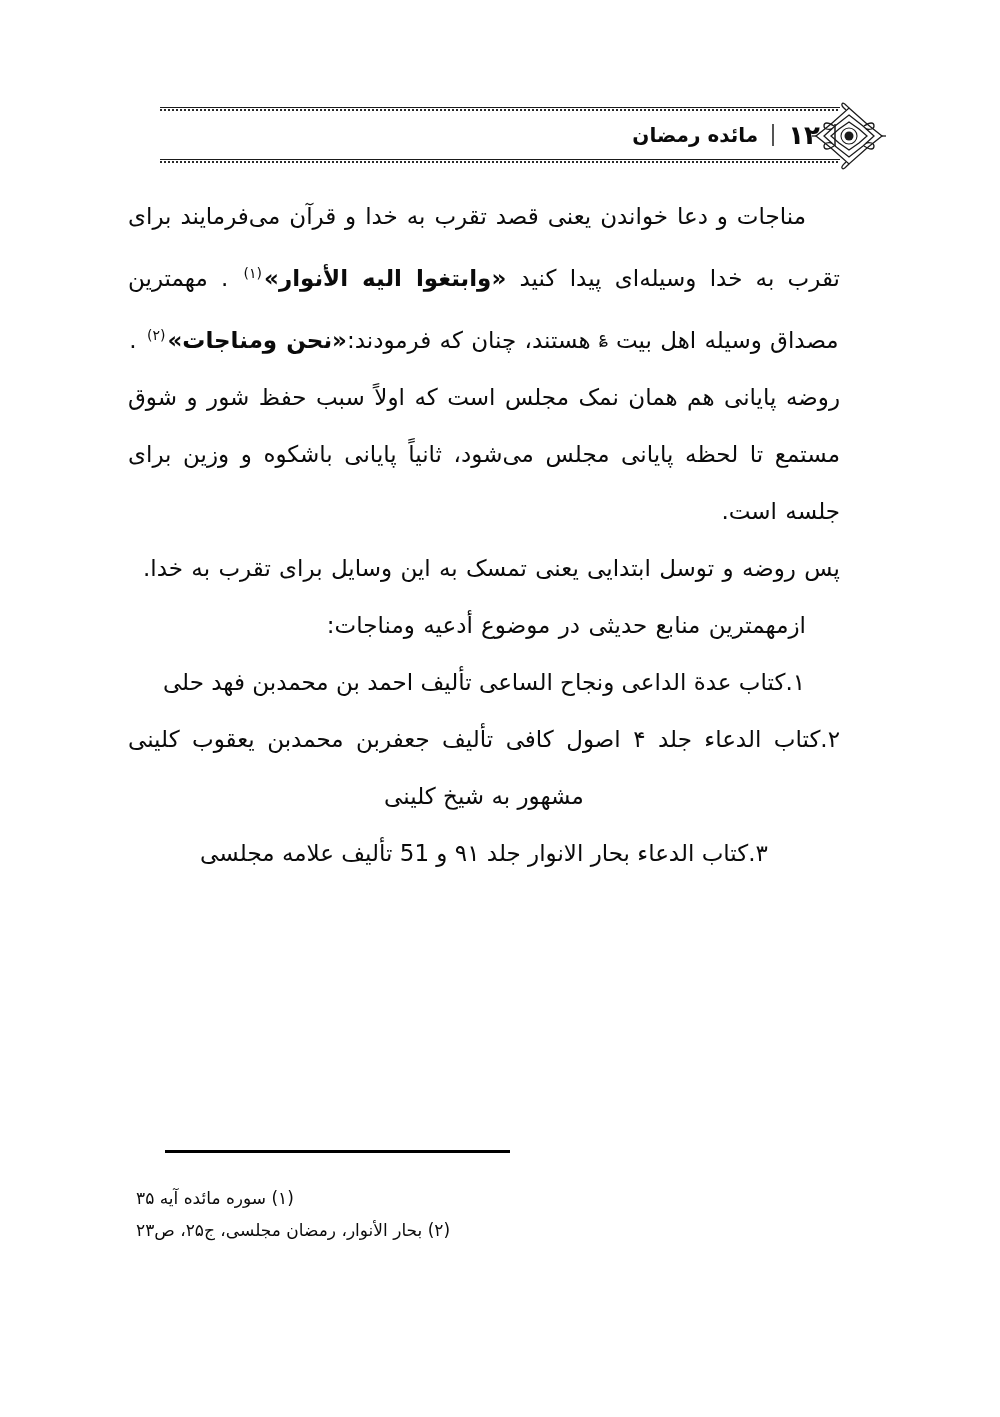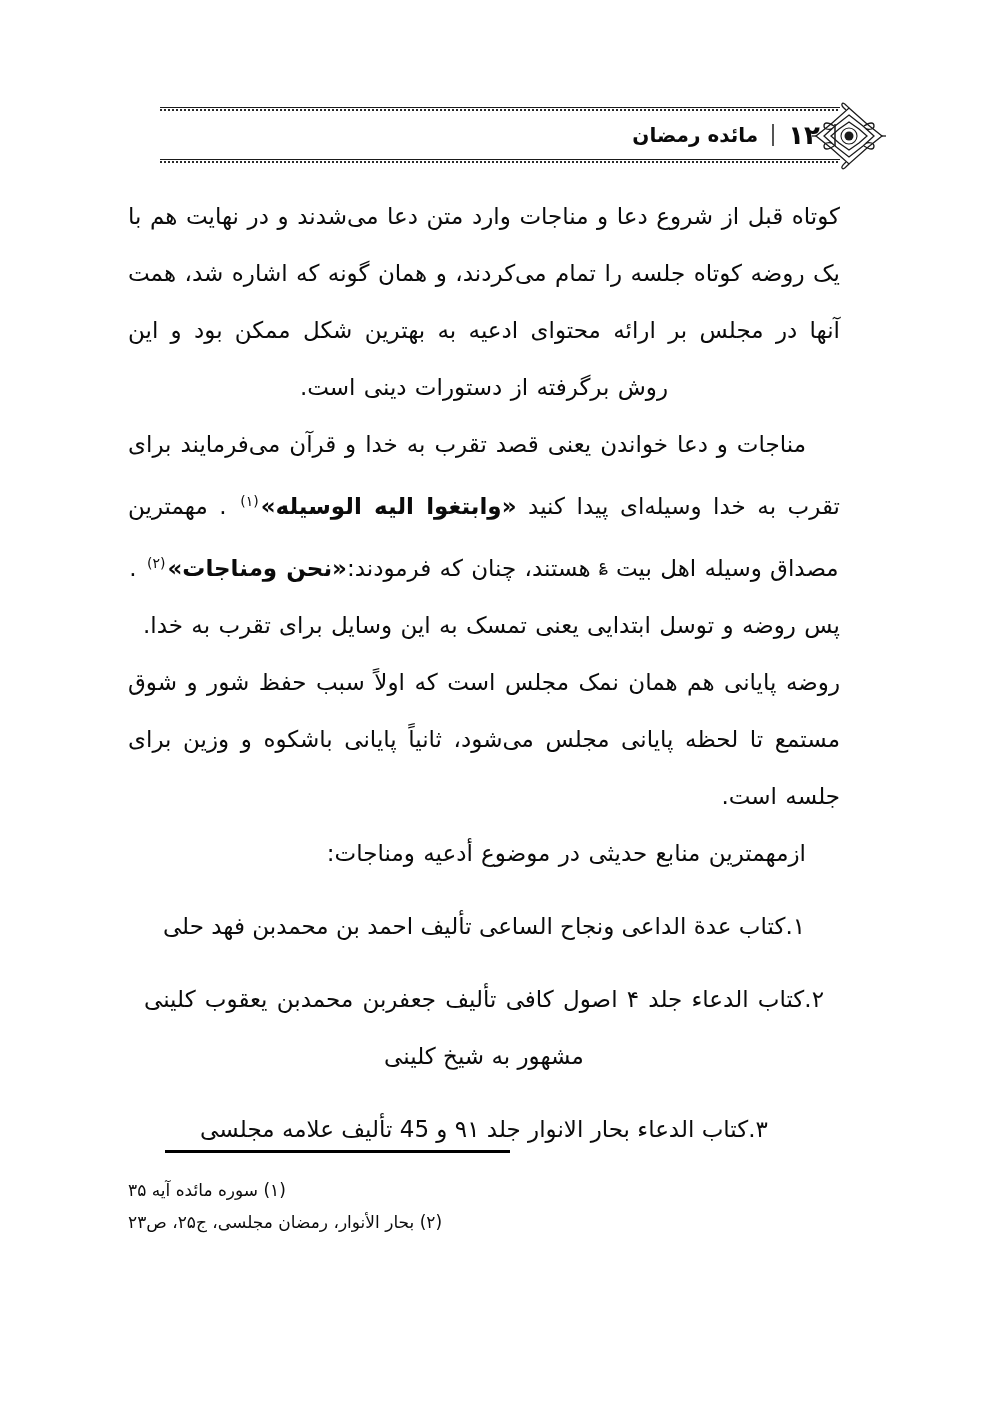--- a/index.html
+++ b/index.html
@@ -140,21 +140,21 @@
   .list {
     margin: 0;
     padding: 0;
     list-style: none;
   }
   .list li {
     font-size: 23px;
     line-height: 57px;
     text-align: justify;
     text-align-last: center;
-    margin: 16px;
+    margin: 0;
   }
 
   
   .footnotes {
     position: absolute;
     top: 1150px;
     right: 160px;
     width: 712px;
   }
   .fn-rule {
@@ -163,21 +163,21 @@
     right: 330px;
     width: 345px;
     height: 3px;
     background: #000;
   }
   .fn-list {
     position: absolute;
     top: 24px;
     right: 0;
     left: 0;
-    margin: 0;
+    margin: 8px;
     padding: 0;
     list-style: none;
   }
   .fn-list li {
     font-size: 17px;
     line-height: 32px;
     text-align: left;
     white-space: nowrap;
     direction: rtl;
   }
@@ -223,49 +223,46 @@
           <path d="M70 34 L74 34"></path>
         </g>
         <circle cx="37" cy="34" r="4.5" fill="#1a1a1a"></circle>
         <circle cx="37" cy="34" r="8" fill="none" stroke="#1a1a1a" stroke-width="1.1"></circle>
       </svg>
     </div>
   </div>
 
   <div class="content">
 
-    <p class="para">
-      <span>کوتاه قبل از شروع دعا و مناجات وارد متن دعا می‌شدند و در نهایت هم با یک روضه کوتاه جلسه را تمام می‌کردند، و همان گونه که اشاره شد، همت آنها در مجلس بر ارائه محتوای ادعیه به بهترین شکل ممکن بود و این روش برگرفته از دستورات دینی است.</span>
-    </p>
 
     <p class="para indent">
-      <span>مناجات و دعا خواندن یعنی قصد تقرب به خدا و قرآن می‌فرمایند برای تقرب به خدا وسیله‌ای پیدا کنید </span><span class="arabic-bold">«وابتغوا الیه الوسیله»</span><sup class="fn">(۱)</sup><span> . مهمترین مصداق وسیله اهل بیت </span><span class="honorific">؏</span><span> هستند، چنان که فرمودند:</span><span class="arabic-bold">«نحن ومناجات»</span><sup class="fn">(۲)</sup><span> .</span>
+      <span>مناجات و دعا خواندن یعنی قصد تقرب به خدا و قرآن می‌فرمایند برای تقرب به خدا وسیله‌ای پیدا کنید </span><span class="arabic-bold">«وابتغوا الیه الأنوار»</span><sup class="fn">(۱)</sup><span> . مهمترین مصداق وسیله اهل بیت </span><span class="honorific">؏</span><span> هستند، چنان که فرمودند:</span><span class="arabic-bold">«نحن ومناجات»</span><sup class="fn">(۲)</sup><span> .</span>
+    </p>
+
+    <p class="para last-right">
+      <span>روضه پایانی هم همان نمک مجلس است که اولاً سبب حفظ شور و شوق مستمع تا لحظه پایانی مجلس می‌شود، ثانیاً پایانی باشکوه و وزین برای جلسه است.</span>
     </p>
 
     <p class="para last-right">
       <span>پس روضه و توسل ابتدایی یعنی تمسک به این وسایل برای تقرب به خدا.</span>
     </p>
 
-    <p class="para last-right">
-      <span>روضه پایانی هم همان نمک مجلس است که اولاً سبب حفظ شور و شوق مستمع تا لحظه پایانی مجلس می‌شود، ثانیاً پایانی باشکوه و وزین برای جلسه است.</span>
-    </p>
-
     <p class="para indent last-right">
       <span>ازمهمترین منابع حدیثی در موضوع أدعیه ومناجات:</span>
     </p>
 
     <ul class="list">
       <li>
         <span>۱.</span><span>کتاب عدة الداعی ونجاح الساعی تألیف احمد بن محمدبن فهد حلی</span>
       </li>
       <li>
         <span>۲.</span><span>کتاب الدعاء جلد ۴ اصول کافی تألیف جعفربن محمدبن یعقوب کلینی مشهور به شیخ کلینی</span>
       </li>
       <li>
-        <span>۳.</span><span>کتاب الدعاء بحار الانوار جلد ۹۱ و 45 تألیف علامه مجلسی</span>
+        <span>۳.</span><span>کتاب الدعاء بحار الانوار جلد ۹۱ و 51 تألیف علامه مجلسی</span>
       </li>
     </ul>
   </div>
 
   <div class="footnotes">
     <div class="fn-rule"></div>
     <ul class="fn-list">
       <li>
         <span>(۱)</span>
         <span>سوره مائده آیه ۳۵</span>

